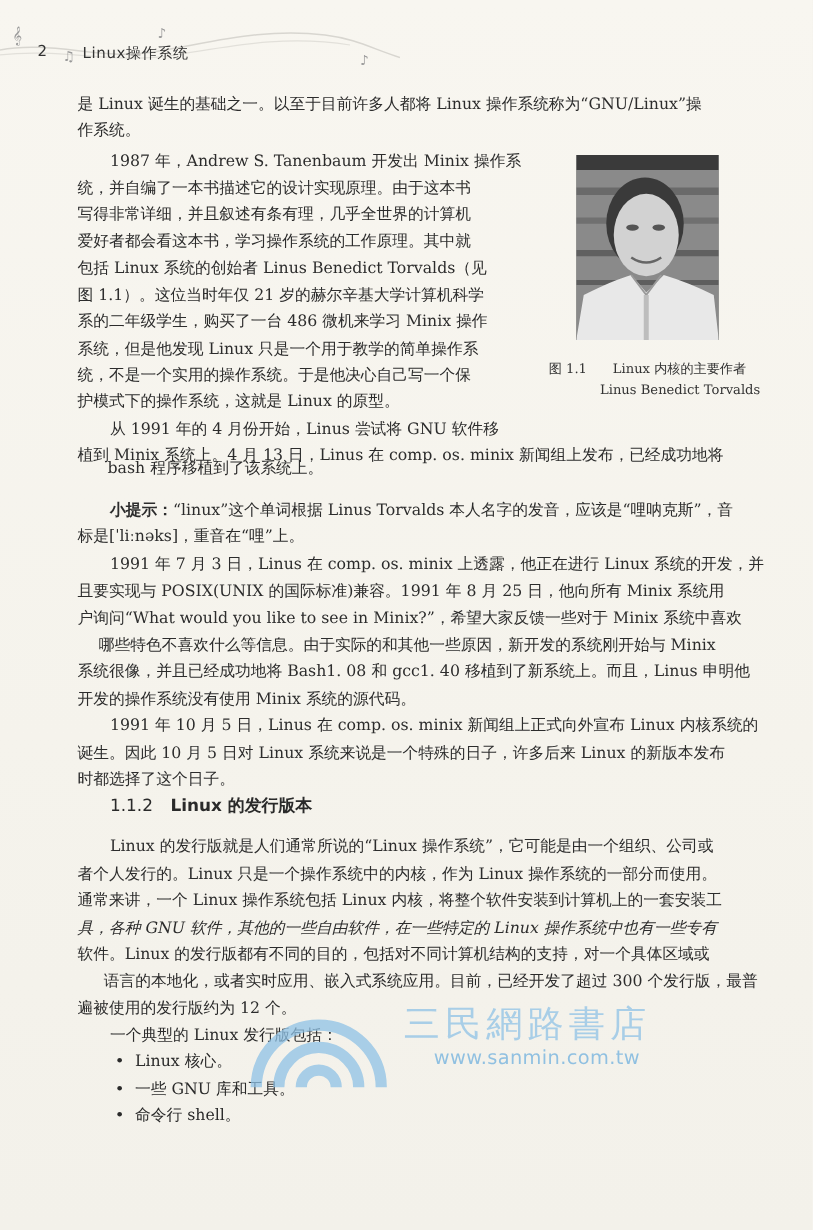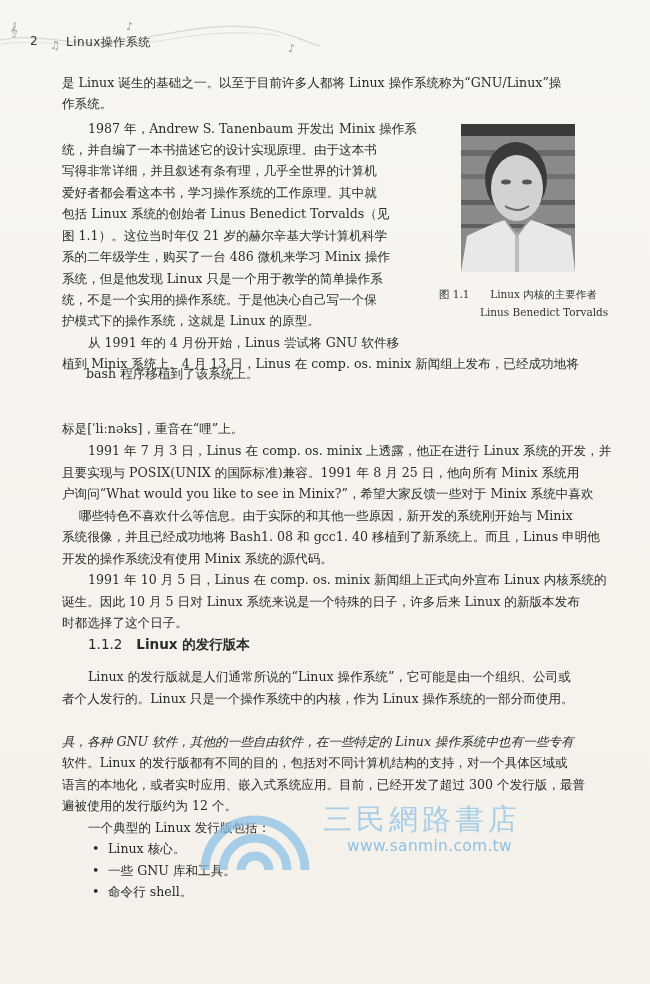--- a/index.html
+++ b/index.html
@@ -89,42 +89,44 @@
     <span>图 1.1</span>
     <span style="display:inline-block; width:14px;"></span>
     <span>Linux 内核的主要作者</span>
   </div>
   <div class="fig-caption" style="left:480px; top:306px;">Linus Benedict Torvalds</div>
 
   <div class="line indent" style="top:334px;">从 1991 年的 4 月份开始，Linus 尝试将 GNU 软件移</div>
   <div class="line" style="top:355px;">植到 Minix 系统上。4 月 13 日，Linus 在 comp. os. minix 新闻组上发布，已经成功地将</div>
   <div class="line" style="top:365px;margin-left:24px;">bash 程序移植到了该系统上。</div>
 
+  <div class="line indent" style="top:399px;"><span class="bold">小提示：</span><span>“linux”这个单词根据 Linus Torvalds 本人名字的发音，应该是“哩呐克斯”，音</span></div>
   <div class="line" style="top:420px;">标是[ˈliːnəks]，重音在“哩”上。</div>
 
   <div class="line indent" style="top:442px;">1991 年 7 月 3 日，Linus 在 comp. os. minix 上透露，他正在进行 Linux 系统的开发，并</div>
   <div class="line" style="top:464px;">且要实现与 POSIX(UNIX 的国际标准)兼容。1991 年 8 月 25 日，他向所有 Minix 系统用</div>
   <div class="line" style="top:485px;">户询问“What would you like to see in Minix?”，希望大家反馈一些对于 Minix 系统中喜欢</div>
   <div class="line" style="top:507px;padding-left:17px;">哪些特色不喜欢什么等信息。由于实际的和其他一些原因，新开发的系统刚开始与 Minix</div>
   <div class="line" style="top:528px;">系统很像，并且已经成功地将 Bash1. 08 和 gcc1. 40 移植到了新系统上。而且，Linus 申明他</div>
   <div class="line" style="top:550px;">开发的操作系统没有使用 Minix 系统的源代码。</div>
 
   <div class="line indent" style="top:571px;">1991 年 10 月 5 日，Linus 在 comp. os. minix 新闻组上正式向外宣布 Linux 内核系统的</div>
   <div class="line" style="top:593px;">诞生。因此 10 月 5 日对 Linux 系统来说是一个特殊的日子，许多后来 Linux 的新版本发布</div>
   <div class="line" style="top:614px;">时都选择了这个日子。</div>
 
   <div class="section-heading">
     <span class="num">1.1.2</span><span>Linux 的发行版本</span>
   </div>
 
   <div class="line indent" style="top:668px;">Linux 的发行版就是人们通常所说的“Linux 操作系统”，它可能是由一个组织、公司或</div>
   <div class="line" style="top:690px;">者个人发行的。Linux 只是一个操作系统中的内核，作为 Linux 操作系统的一部分而使用。</div>
+  <div class="line" style="top:711px;">通常来讲，一个 Linux 操作系统包括 Linux 内核，将整个软件安装到计算机上的一套安装工</div>
   <div class="line" style="top:733px;font-style:italic;">具，各种 GNU 软件，其他的一些自由软件，在一些特定的 Linux 操作系统中也有一些专有</div>
   <div class="line" style="top:754px;">软件。Linux 的发行版都有不同的目的，包括对不同计算机结构的支持，对一个具体区域或</div>
-  <div class="line" style="top:776px;">语言的本地化，或者实时应用、嵌入式系统应用。目前，已经开发了超过 300 个发行版，最普</div>
+  <div class="line" style="top:776px;margin-left:21px;">语言的本地化，或者实时应用、嵌入式系统应用。目前，已经开发了超过 300 个发行版，最普</div>
   <div class="line" style="top:797px;">遍被使用的发行版约为 12 个。</div>
 
   <div class="line indent" style="top:819px;">一个典型的 Linux 发行版包括：</div>
 
   <div class="bullet" style="top:840px;"><span class="dot">•</span><span>Linux 核心。</span></div>
   <div class="bullet" style="top:862px;"><span class="dot">•</span><span>一些 GNU 库和工具。</span></div>
   <div class="bullet" style="top:883px;"><span class="dot">•</span><span>命令行 shell。</span></div>
 
   <div class="watermark">
     <svg width="120" height="70" viewBox="0 0 120 70" style="position:absolute; left:-30px; top:0;">

